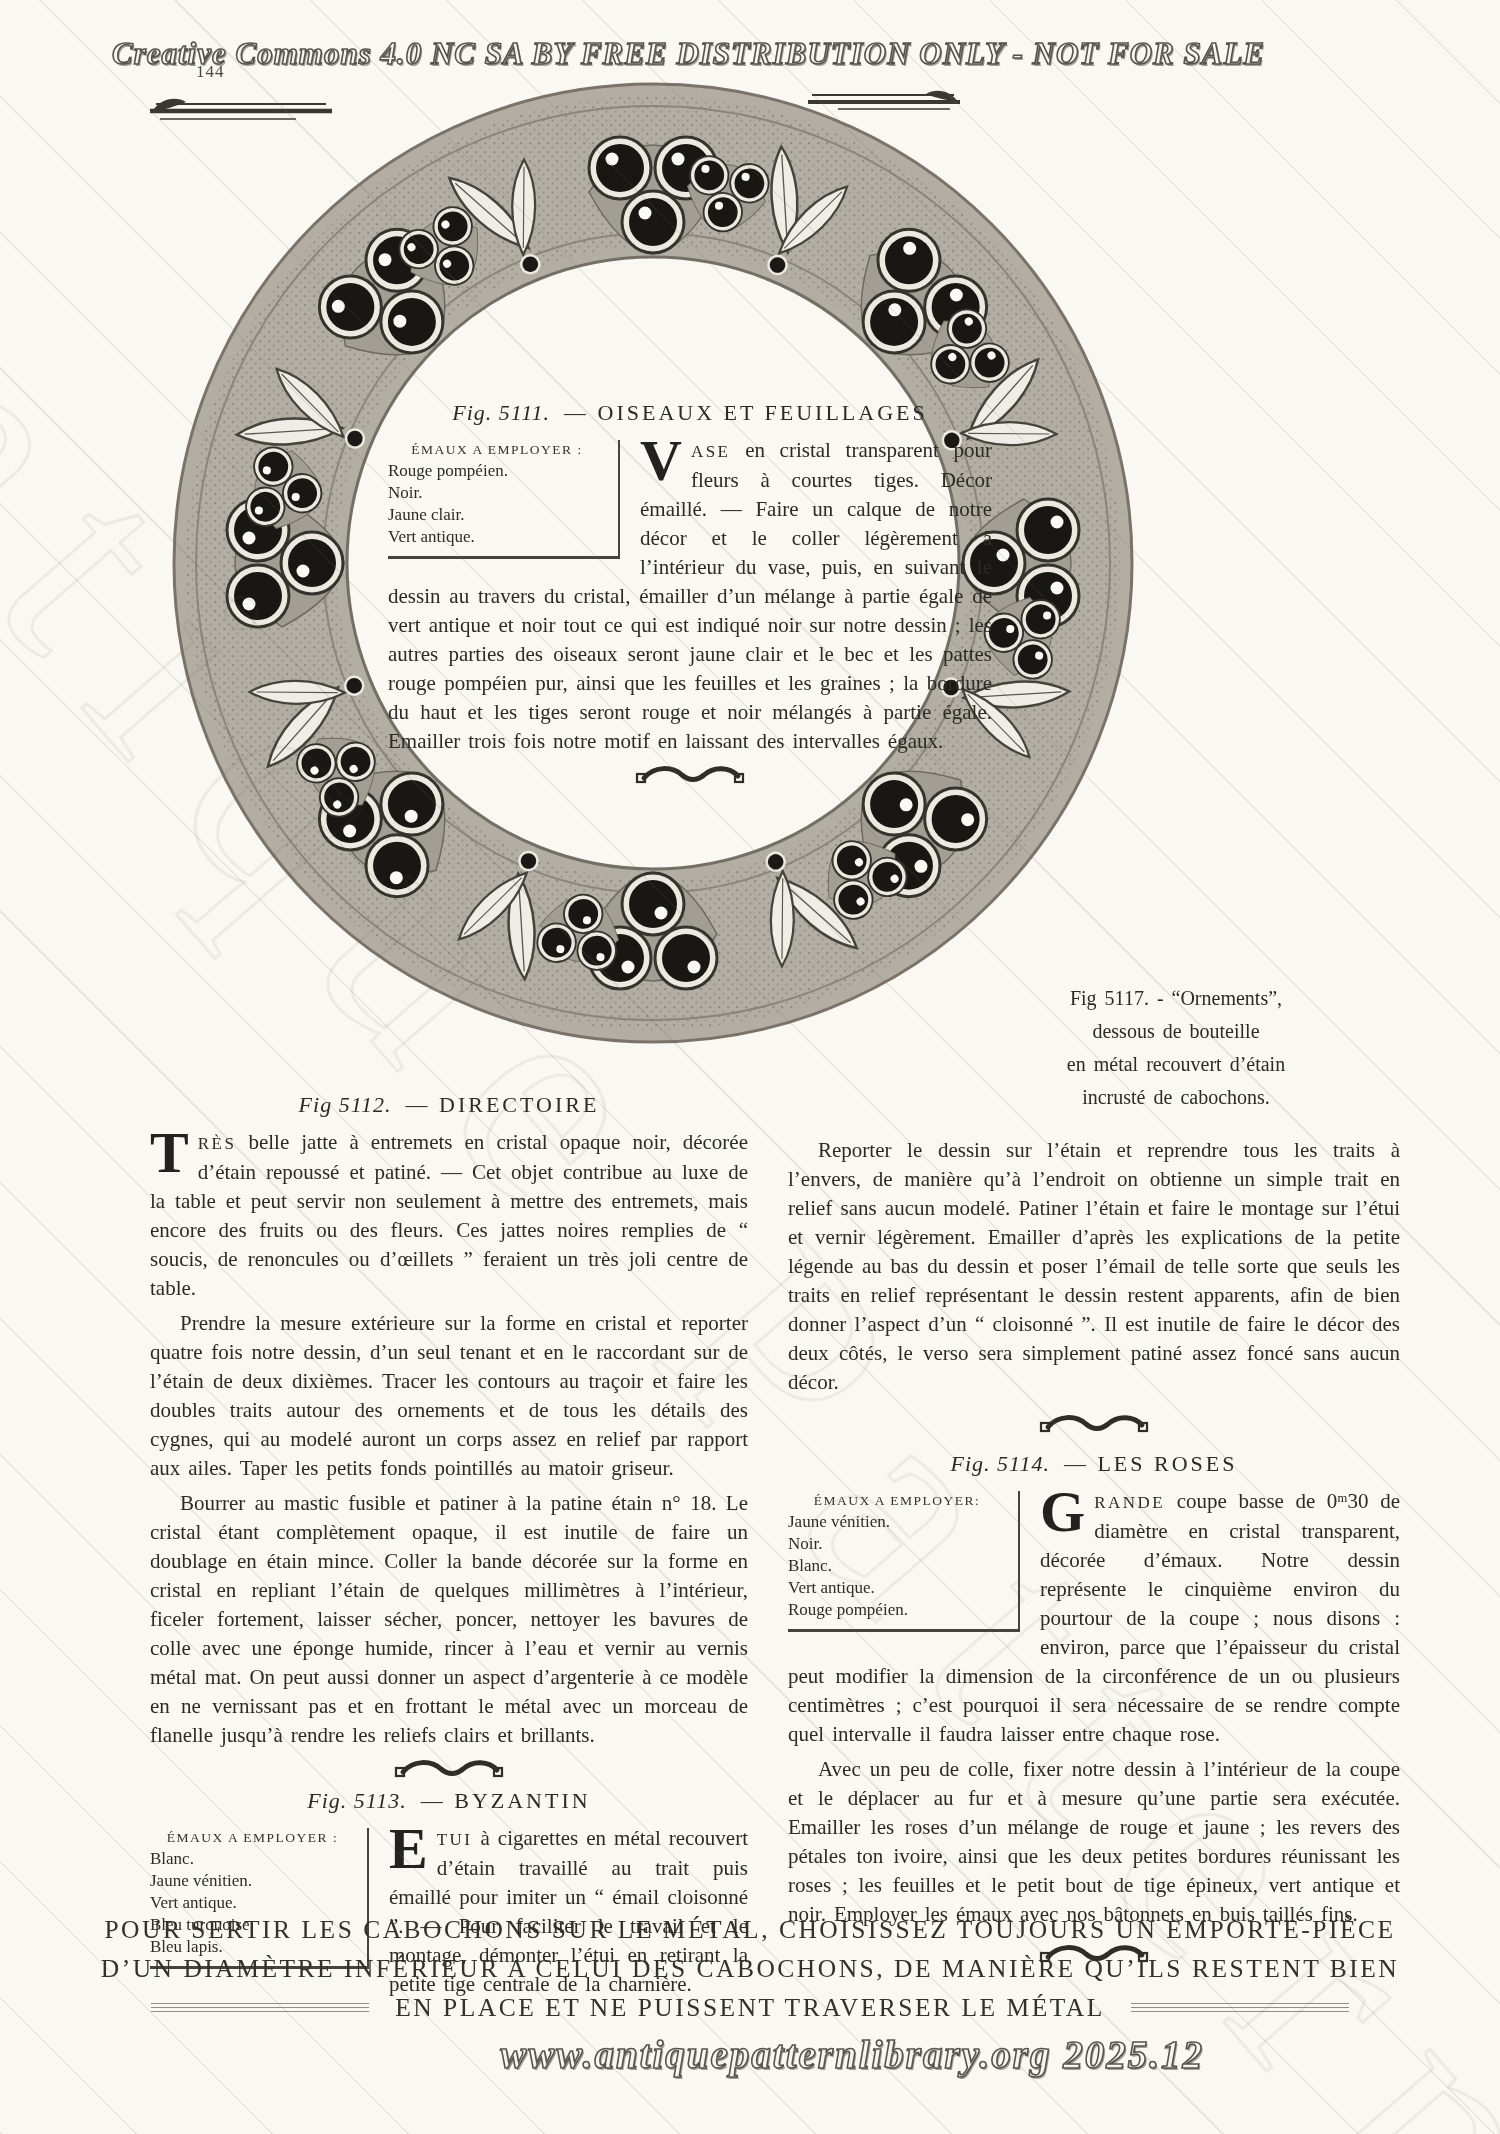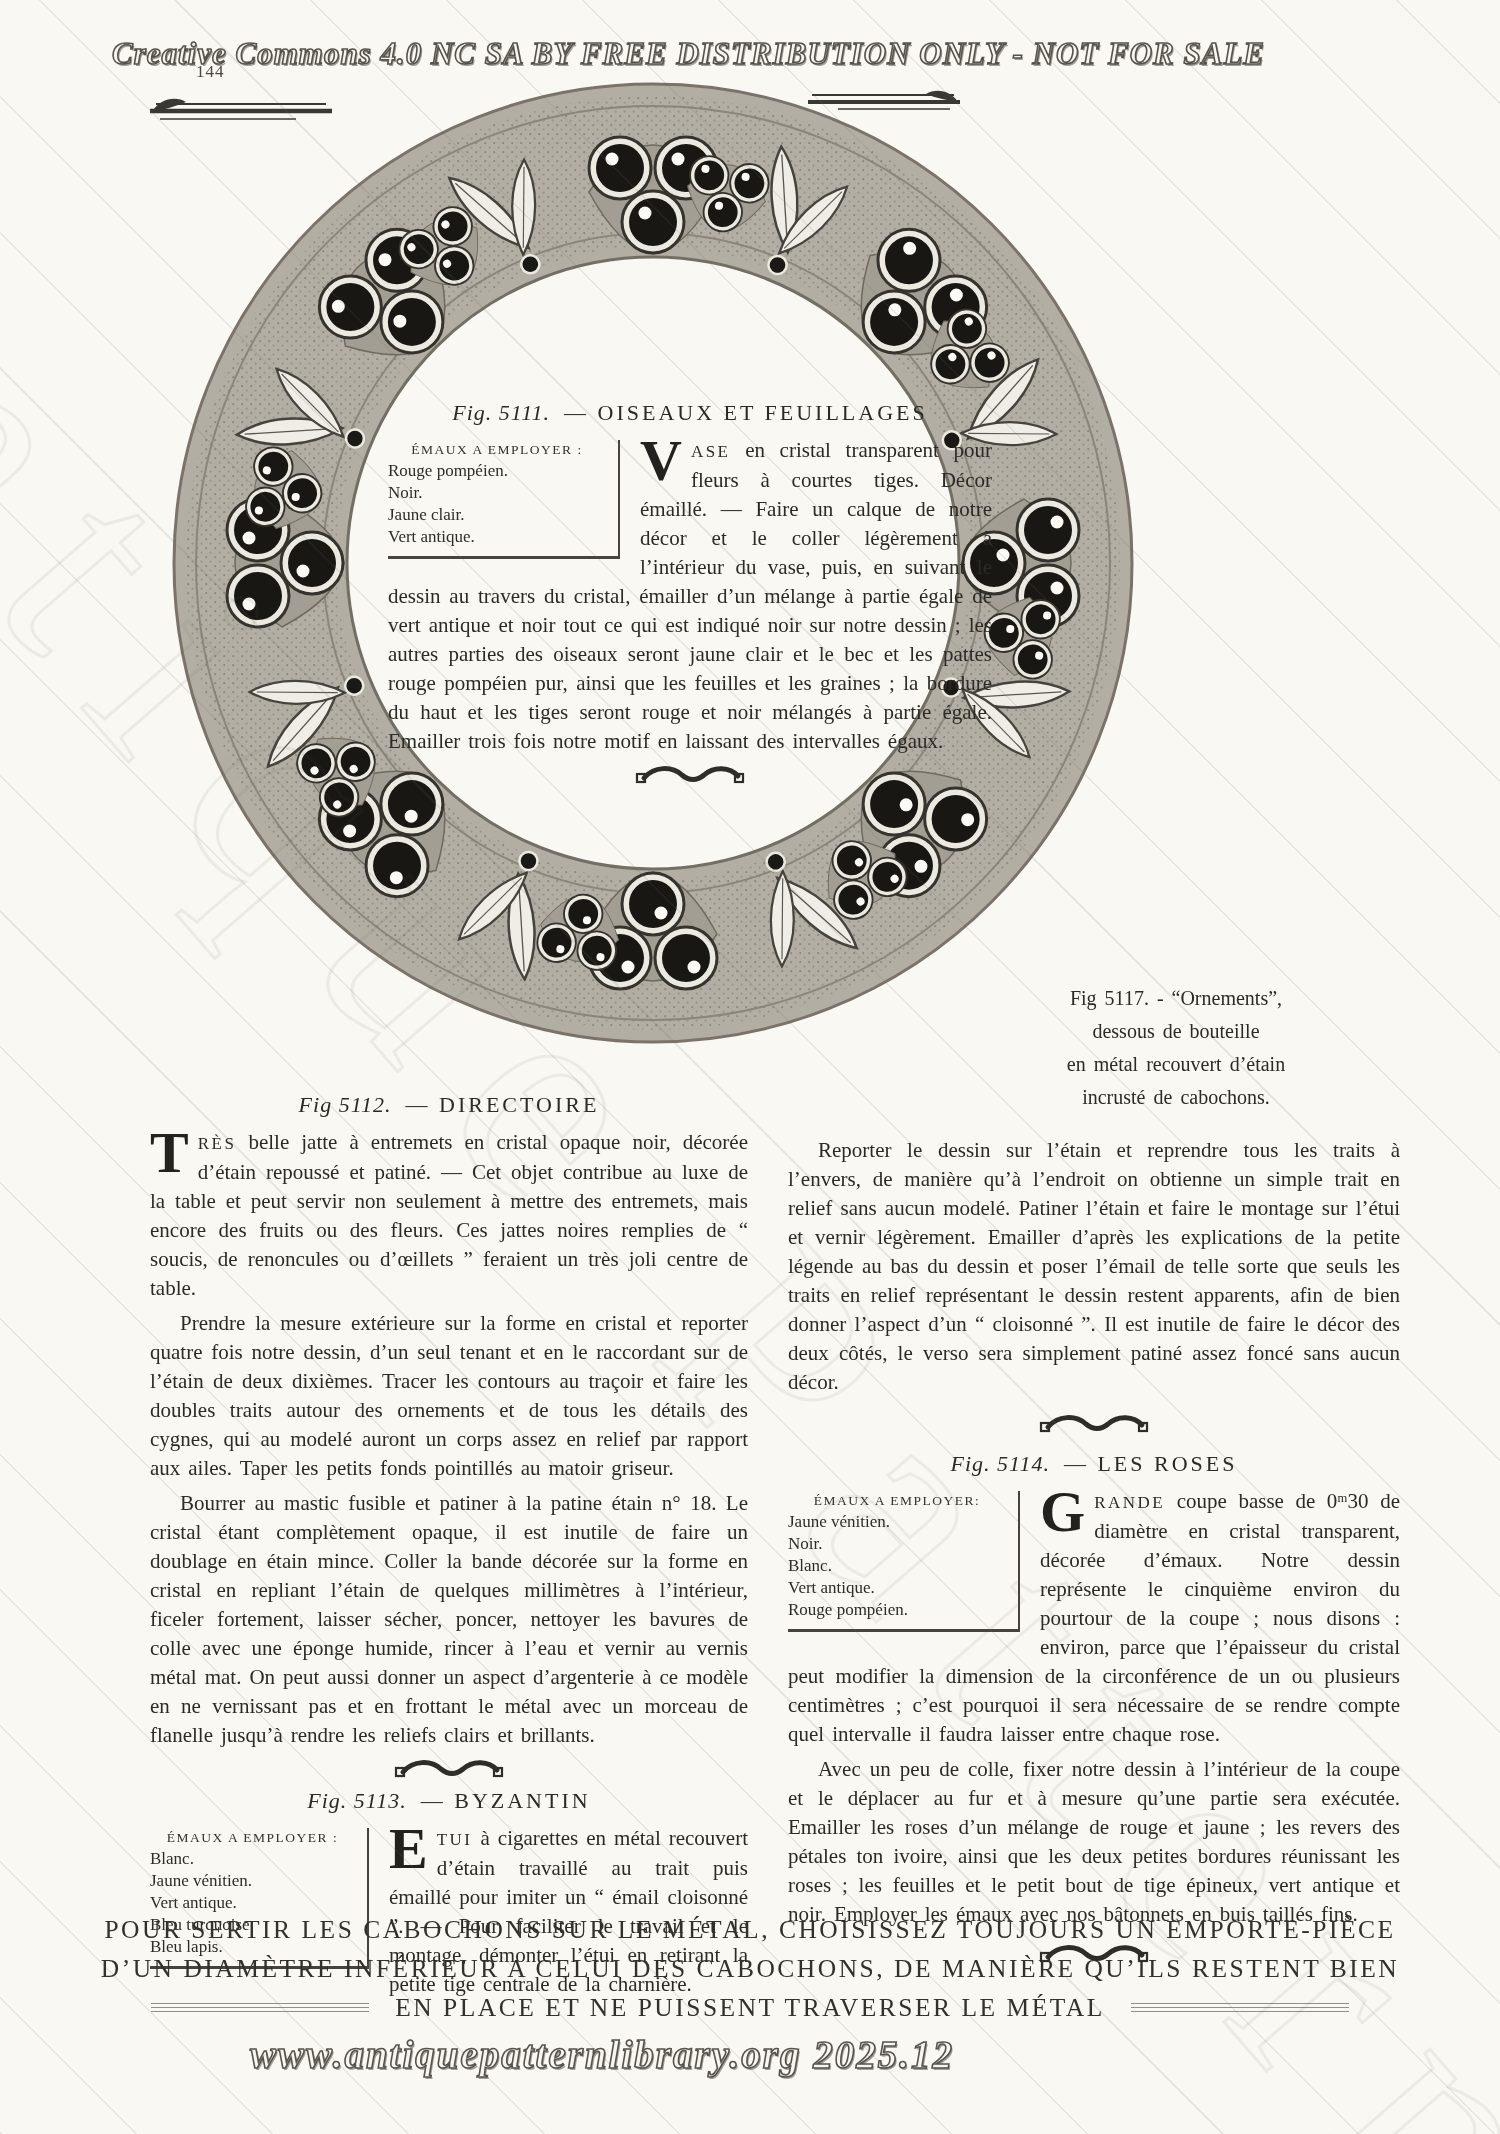--- a/index.html
+++ b/index.html
@@ -83,21 +83,21 @@
     position:absolute; left:0; top:1910px; width:1500px; z-index:10;
     text-align:center; font-size:25.5px; line-height:39px; letter-spacing:2.5px; color:#33312b;
   }
   .footer-line3{display:flex; align-items:center; justify-content:center; gap:26px;}
   .hatch-rule{
     width:218px; height:9px; opacity:.75;
     background:repeating-linear-gradient(180deg,#6f6d64 0 1px, transparent 1px 4px);
   }
   .url-wm{
     position:absolute; left:0; top:2032px; width:1204px; z-index:35;
-    text-align:center; font-size:39px; letter-spacing:2px;
+    text-align:right; font-size:39px; letter-spacing:2px;
   }
 </style>
 </head>
 <body>
 
 <div class="page">
 
   <div class="big-wm">Antique Pattern Library</div>
 
   <svg class="ring-art" width="970" height="970" viewBox="0 0 970 970">

